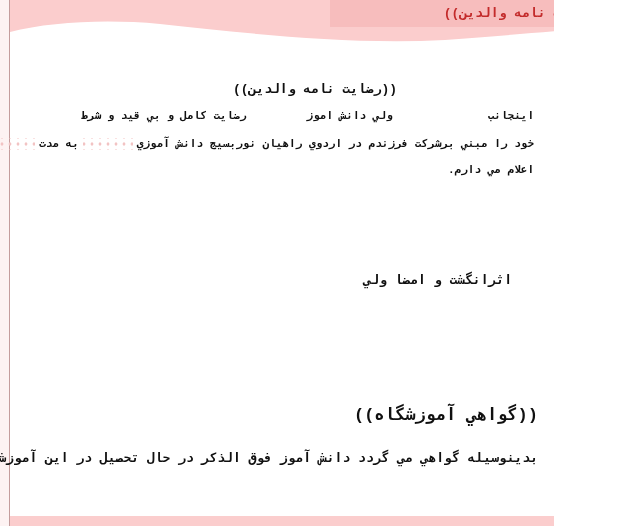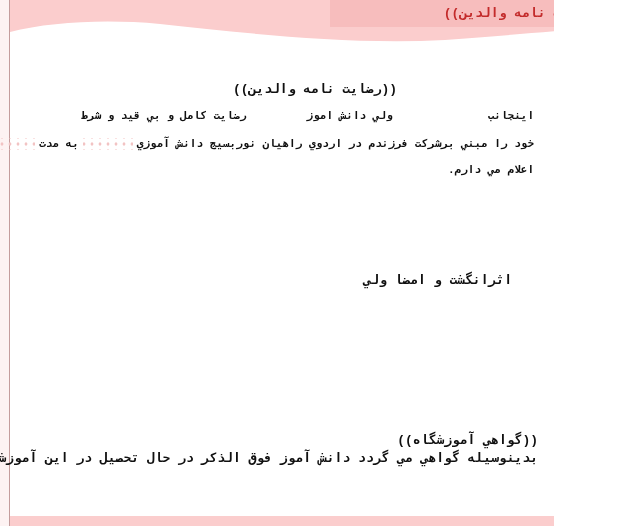--- a/index.html
+++ b/index.html
@@ -48,22 +48,22 @@
   .faint{
     display:inline-block;width:50px;height:12px;vertical-align:middle;margin:0 4px;
     background-image:radial-gradient(circle,var(--faint-ink) 1.3px,transparent 1.7px);
     background-size:8px 7px;background-position:center;
   }
   .signature{
     position:absolute;top:272px;right:42px;direction:rtl;
     font-weight:bold;font-size:13px;color:var(--text-black);
   }
   .school-heading{
-    position:absolute;top:432px;right:16px;direction:rtl;
-    font-weight:bold;font-size:13px;color:var(--text-black);
+    position:absolute;top:404px;right:16px;direction:rtl;
+    font-weight:bold;font-size:17px;color:var(--text-black);
   }
   .school-text{
     position:absolute;top:450px;right:16px;left:8px;direction:rtl;text-align:right;
     font-weight:bold;font-size:13px;color:var(--text-black);white-space:nowrap;
   }
 </style>
 </head>
 <body>
 
 <div class="page">

